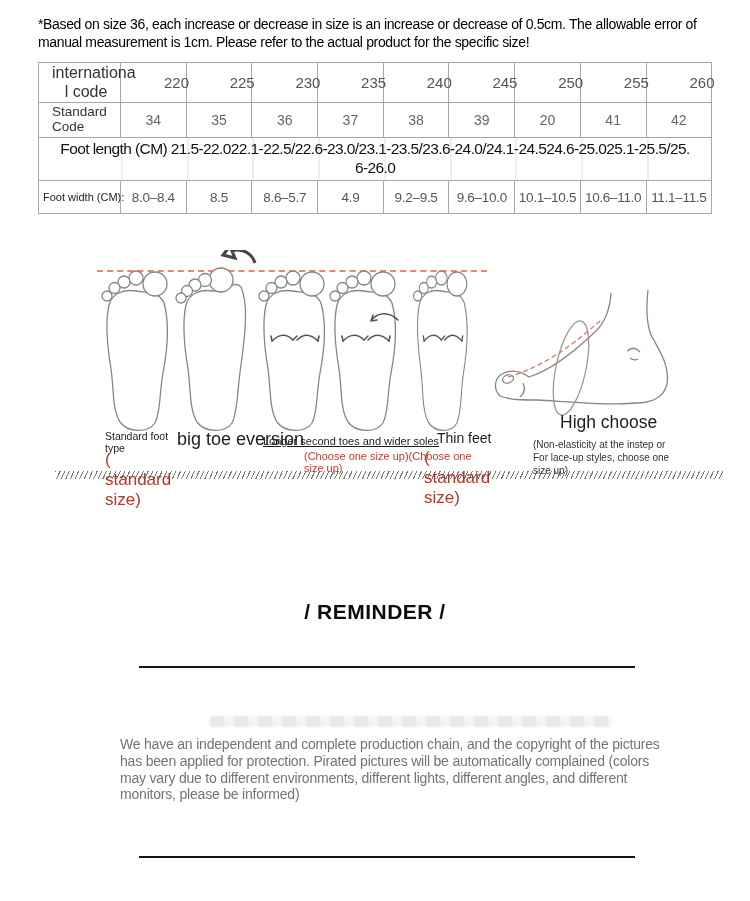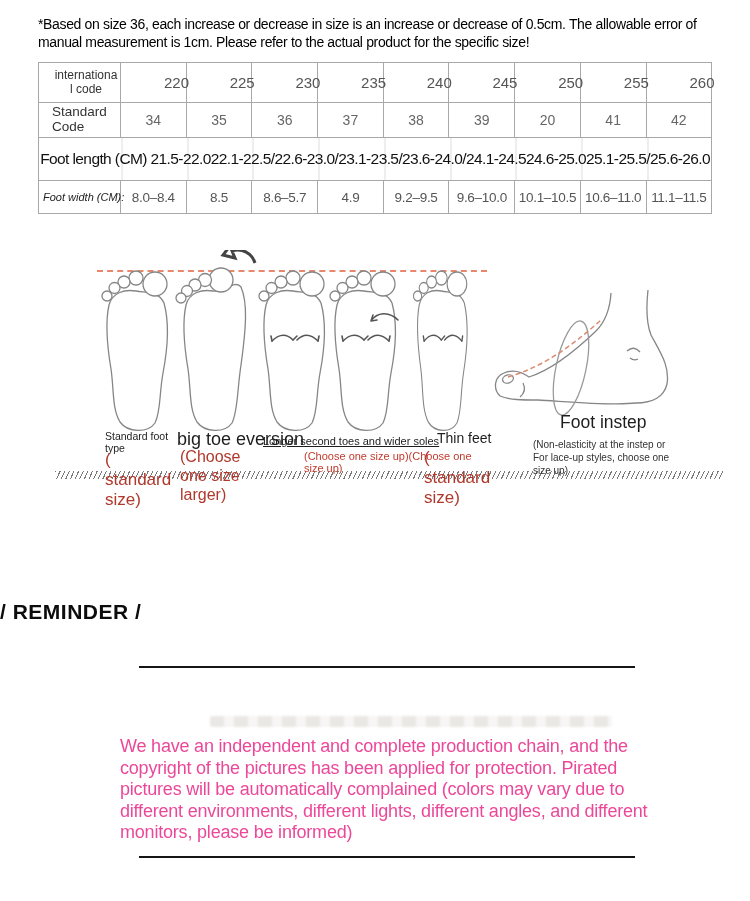--- a/index.html
+++ b/index.html
@@ -13,31 +13,31 @@
 
   
   #size-table{left:38px;top:62px;width:674px;border-collapse:collapse;table-layout:fixed;
               position:absolute;background:#fff;}
   #size-table td{border:1px solid #a8a8a8;text-align:center;vertical-align:middle;
                  overflow:visible;padding:0;}
   #size-table tr.r1 td{height:39px;padding-left:43px;}
   #size-table tr.r2 td{height:34px;}
   #size-table tr.r3 td{height:40px;}
   #size-table tr.r4 td{height:32px;}
-  td.lbl1{font-size:12px;line-height:1.15;text-align:center;padding-left:13px !important;
+  td.lbl1{font-size:16px;line-height:1.15;text-align:center;padding-left:13px !important;
           color:#333;white-space:pre-line;}
   td.lbl2{font-size:13.5px;line-height:1.1;text-align:left !important;padding-left:13px !important;
           color:#333;white-space:pre-line;}
   td.lbl4{font-size:11px;color:#222;text-align:left !important;padding-left:4px !important;
-          white-space:nowrap;font-style:italic;}
+          white-space:nowrap;}
   tr.r1 td.val{font-size:15px;color:#555;}
   tr.r2 td.val{font-size:14px;color:#666;margin-left:40px;}
   tr.r4 td.val{font-size:13.5px;color:#555;letter-spacing:-0.3px;}
   td.merged{font-size:15.5px;letter-spacing:-0.6px;color:#111;text-align:center;
-            padding:1px 0 !important;line-height:1.2;word-break:break-all;
+            padding:1px 20px !important;line-height:1.2;word-break:break-all;
             background-image:linear-gradient(90deg,transparent 0 82px,#dcdcdc 82px 83px,
               transparent 83px 148px,#dcdcdc 148px 149px,transparent 149px 213px,#dcdcdc 213px 214px,
               transparent 214px 279px,#dcdcdc 279px 280px,transparent 280px 345px,#dcdcdc 345px 346px,
               transparent 346px 411px,#dcdcdc 411px 412px,transparent 412px 476px,#dcdcdc 476px 477px,
               transparent 477px 542px,#dcdcdc 542px 543px,transparent 543px 608px,#dcdcdc 608px 609px,
               transparent 609px);}
 
   
   #dashed-toe-line{left:97px;top:270px;width:390px;height:0;border-top:2px dashed #e8876c;}
   #feet-svg{left:0;top:250px;}
@@ -52,30 +52,30 @@
   #label-2{left:177px;top:429px;font-size:18px;}
   #advice-2{left:180px;top:448px;font-size:16px;}
   #label-3{left:263px;top:435px;font-size:11px;text-decoration:underline;}
   #advice-3{left:263px;top:450px;margin-left:41px;}
   #label-4{left:437px;top:430px;font-size:14px;}
   #advice-4{left:424px;top:448px;}
   #label-5{left:560px;top:412px;font-size:17.5px;}
   #advice-5{left:533px;top:438px;font-size:10px;line-height:1.3;color:#333;white-space:pre-line;}
 
   
-  #reminder-title{left:0;top:600px;width:750px;text-align:left;font-size:21px;font-weight:bold;
+  #reminder-title{left:0;top:600px;width:750px;text-align:center;font-size:21px;font-weight:bold;
                   letter-spacing:0.5px;color:#0c0c0c;}
   .rule{left:139px;width:496px;height:2px;background:#151515;}
   #rule-top{top:666px;}
   #rule-bottom{top:856px;}
   #ghost-text{left:210px;top:716px;width:402px;height:11px;border-radius:2px;
               background:repeating-linear-gradient(90deg,#eae8e5 0 14px,#f7f6f5 14px 24px);
               filter:blur(1px);}
-  #reminder-body{left:120px;top:736px;width:545px;font-size:18px;line-height:1.2;
-                 letter-spacing:-0.2px;color:#ec4899;}
+  #reminder-body{left:120px;top:736px;width:545px;font-size:14px;line-height:1.2;
+                 letter-spacing:-0.2px;color:#737373;}
 
   svg .ln{fill:none;stroke:#868686;stroke-width:1.3;}
   svg .fill{fill:#ffffff;stroke:#868686;stroke-width:1.3;}
   svg .mark{fill:none;stroke:#555;stroke-width:1.6;stroke-linecap:round;}
   svg .red-dash{fill:none;stroke:#d98a70;stroke-width:1.5;stroke-dasharray:5 3;}
 </style>
 </head>
 <body>
 
 <div id="stage">
@@ -193,34 +193,31 @@
 
   <div id="hatch-line" class="abs"></div>
 
   <div id="label-1" class="abs foot-name">Standard foot
 type</div>
   <div id="advice-1" class="abs advice-big">(
 standard
 size)</div>
 
   <div id="label-2" class="abs foot-name">big toe eversion</div>
-  <div id="advice-2" class="abs advice-big">(Choose
-one size
-larger)</div>
 
   <div id="label-3" class="abs foot-name">Longer second toes and wider soles</div>
   <div id="advice-3" class="abs advice-small">(Choose one size up)(Choose one
 size up)</div>
 
   <div id="label-4" class="abs foot-name">Thin feet</div>
   <div id="advice-4" class="abs advice-big">(
 standard
 size)</div>
 
-  <div id="label-5" class="abs foot-name">Foot instep</div>
+  <div id="label-5" class="abs foot-name">High choose</div>
   <div id="advice-5" class="abs">(Non-elasticity at the instep or
 For lace-up styles, choose one
 size up)</div>
 
   <div id="reminder-title" class="abs">/ REMINDER /</div>
   <div id="rule-top" class="abs rule"></div>
   <div id="ghost-text" class="abs"></div>
   <div id="reminder-body" class="abs">We have an independent and complete production chain, and the copyright of the pictures has been applied for protection. Pirated pictures will be automatically complained (colors may vary due to different environments, different lights, different angles, and different monitors, please be informed)</div>
   <div id="rule-bottom" class="abs rule"></div>
 

